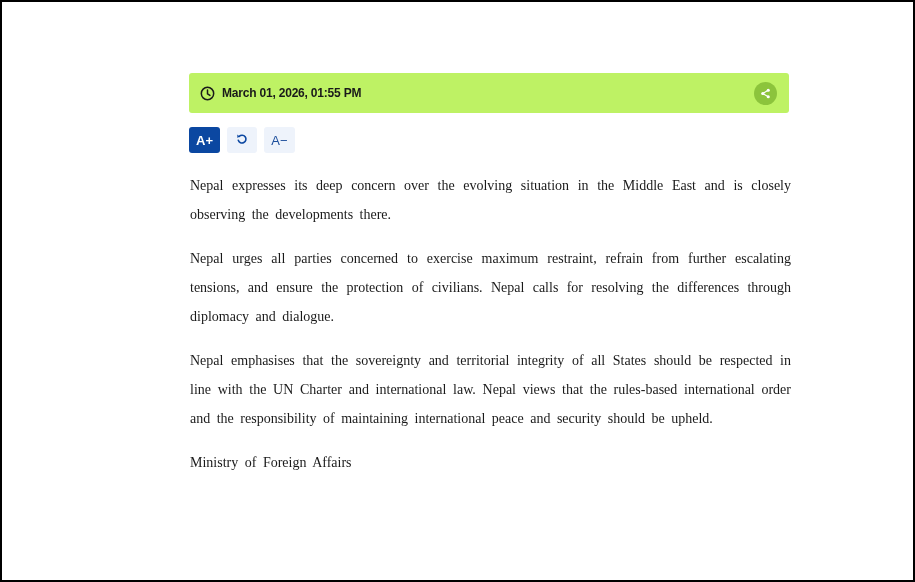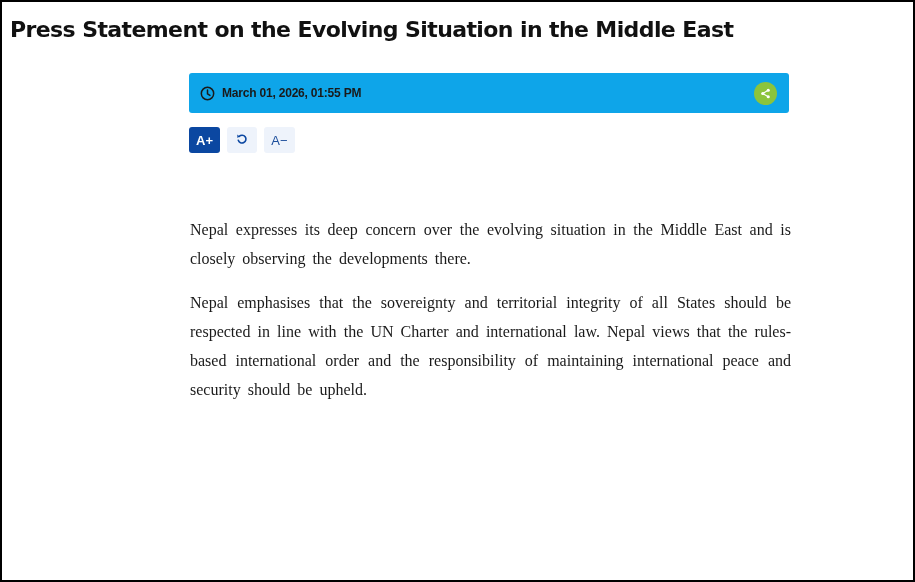--- a/index.html
+++ b/index.html
@@ -21,21 +21,21 @@
       margin: 0;
       font-family: "DejaVu Sans", sans-serif;
       font-size: 22px; font-weight: bold;
       letter-spacing: -0.6px;
       color: #111;
       white-space: nowrap;
     }
     .meta-bar {
       position: absolute; left: 187px; top: 71px;
       width: 600px; height: 40px;
-      background: #0ea5e9;
+      background: #bef264;
       border-radius: 3px;
       display: flex; align-items: center;
     }
     .clock-icon {
       margin-left: 11px; width: 15px; height: 15px;
       display: inline-flex;
     }
     .meta-date {
       margin-left: 7px;
       font-family: "Liberation Sans", sans-serif;
@@ -59,37 +59,35 @@
       font-family: "Liberation Sans", sans-serif;
       font-size: 13px; cursor: pointer; border: none; padding: 0;
     }
     .fc-increase { width: 31px; background: #0b47a1; color: #fff; font-weight: bold; }
     .fc-reset { width: 30px; background: #eef3fb; color: #0b47a1; }
     .fc-decrease { width: 31px; background: #eef3fb; color: #1d4f9c; }
     .content {
       position: absolute; left: 188px; top: 169px;
       width: 601px;
       font-family: "Liberation Serif", serif;
-      font-size: 16px; color: #1a1a1a;
+      font-size: 14px; color: #1a1a1a;
       text-align: justify;
       word-spacing: 3px;
-      margin-top: 44px;
     }
     .content p {
       margin: 0 0 15px 0;
       line-height: 29px;
     }
     .content p.sig { text-align: left; }
   </style>
 </head>
 <body>
 
 <div class="frame">
 
-  <h1 class="page-title">Press Statement on the Evolving Situation in the Middle East</h1>
 
   <div class="meta-bar">
     <span class="clock-icon">
       <svg width="15" height="15" viewBox="0 0 16 16">
         <circle cx="8" cy="8" r="6.6" fill="none" stroke="#1a1a1a" stroke-width="1.6"></circle>
         <path d="M8 4.2 V8.3 L10.6 10" fill="none" stroke="#1a1a1a" stroke-width="1.6" stroke-linecap="round"></path>
       </svg>
     </span>
     <span class="meta-date">March 01, 2026, 01:55 PM</span>
     <div class="share-button">
@@ -112,16 +110,18 @@
           <path d="M3.2 3.4 A3.9 3.9 0 1 1 2.3 7.2" fill="none" stroke="#0b47a1" stroke-width="1.6" stroke-linecap="round"></path>
           <path d="M1.3 1.6 L3.6 3.6 L1.4 4.9 Z" fill="#0b47a1"></path>
         </svg>
       </span>
     </button>
     <button class="fc-btn fc-decrease">A−</button>
   </div>
 
   <div class="content">
     <p>Nepal expresses its deep concern over the evolving situation in the Middle East and is closely observing the developments there.</p>
+    <p>Nepal urges all parties concerned to exercise maximum restraint, refrain from further escalating tensions, and ensure the protection of civilians. Nepal calls for resolving the differences through diplomacy and dialogue.</p>
     <p>Nepal emphasises that the sovereignty and territorial integrity of all States should be respected in line with the UN Charter and international law. Nepal views that the rules-based international order and the responsibility of maintaining international peace and security should be upheld.</p>
+    <p class="sig">Ministry of Foreign Affairs</p>
   </div>
 
 </div>
 
 </body></html>

